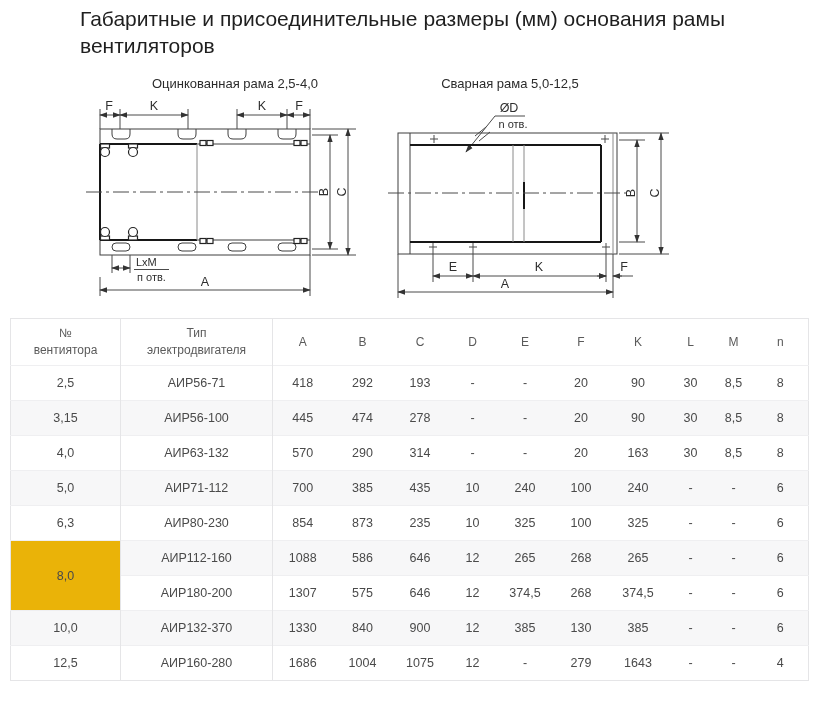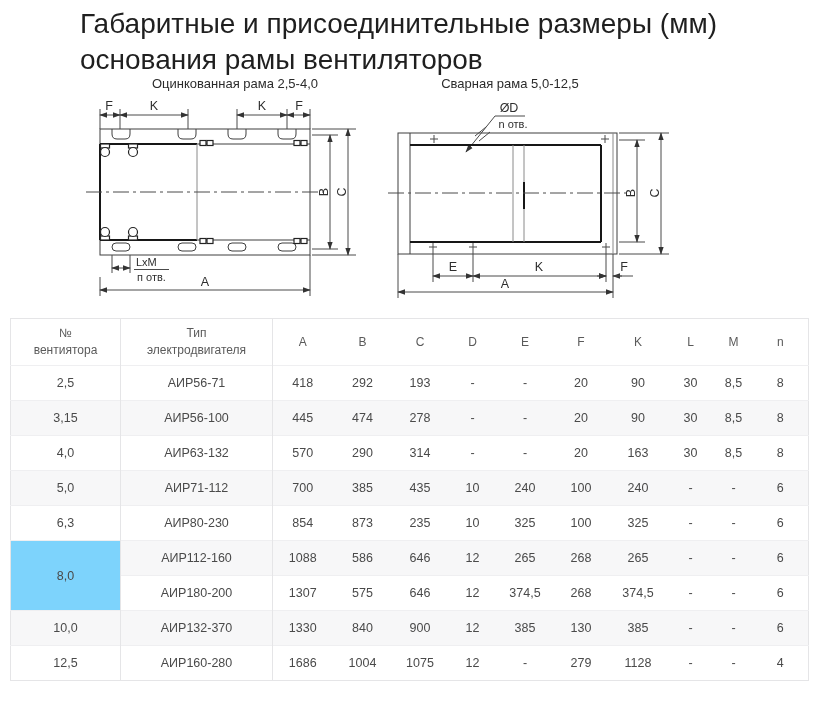--- a/index.html
+++ b/index.html
@@ -1,18 +1,18 @@
 <!DOCTYPE html>
 <html><head>
 <meta charset="utf-8">
 <style>
   html,body{margin:0;padding:0;background:#fff;}
   body{width:818px;height:702px;position:relative;font-family:"Liberation Sans",sans-serif;overflow:hidden;}
 
-  .page-title{position:absolute;left:80px;top:6px;width:690px;font-size:28px;line-height:1.28;color:#1f1f1f;}
+  .page-title{position:absolute;left:80px;top:6px;width:690px;font-size:21px;line-height:1.28;color:#1f1f1f;}
 
   .diagram{position:absolute;}
   #diagram-left{left:72px;top:72px;}
   #diagram-right{left:383px;top:72px;}
 
   svg text{font-family:"Liberation Sans",sans-serif;fill:#2e2e2e;}
   .dia-title{font-size:13px;fill:#2b2b2b;}
   .dim-label{font-size:12.5px;}
   .small-label{font-size:11px;}
   .thin{stroke:#3f3f3f;stroke-width:1;fill:none;}
@@ -23,21 +23,21 @@
   .boltfill{fill:#fff;stroke:#222;stroke-width:1.2;}
 
   table.dim-table{position:absolute;left:10px;top:318px;width:798px;border-collapse:collapse;table-layout:fixed;
     font-size:12.5px;color:#4a4a4a;border:1px solid #e5e5e7;}
   .dim-table th{font-weight:normal;font-size:12px;color:#5a5a5a;height:46px;text-align:center;padding:0 2px;}
   .dim-table th span{display:block;line-height:1.45;}
   .dim-table td{height:34px;text-align:center;padding:0 2px;}
   .dim-table tbody tr{border-top:1px solid #efeff1;}
   .dim-table tbody tr:nth-child(even){background:#f7f7f8;}
   .dim-table .c1,.dim-table .c2{border-right:1px solid #e5e5e7;}
-  .dim-table .merged-cell{background:#7dd3fc;text-align:center;}
+  .dim-table .merged-cell{background:#eab308;text-align:center;}
 </style>
 </head>
 <body>
 
 <div class="page-title">Габаритные и присоединительные размеры (мм) основания рамы вентиляторов</div>
 
 <svg id="diagram-left" class="diagram" width="290" height="240" viewBox="0 0 290 240">
   <defs>
     <marker id="arL" viewBox="0 0 10 10" refX="9" refY="5" markerWidth="8" markerHeight="8" orient="auto-start-reverse">
       <path d="M0,1.6 L10,5 L0,8.4 z" fill="#333"></path>
@@ -336,19 +336,19 @@
     </tr>
     <tr>
       <td class="c1">12,5</td>
       <td class="c2">АИР160-280</td>
       <td>1686</td>
       <td>1004</td>
       <td>1075</td>
       <td>12</td>
       <td>-</td>
       <td>279</td>
-      <td>1128</td>
+      <td>1643</td>
       <td>-</td>
       <td>-</td>
       <td>4</td>
     </tr>
   </tbody>
 </table>
 
 </body></html>

